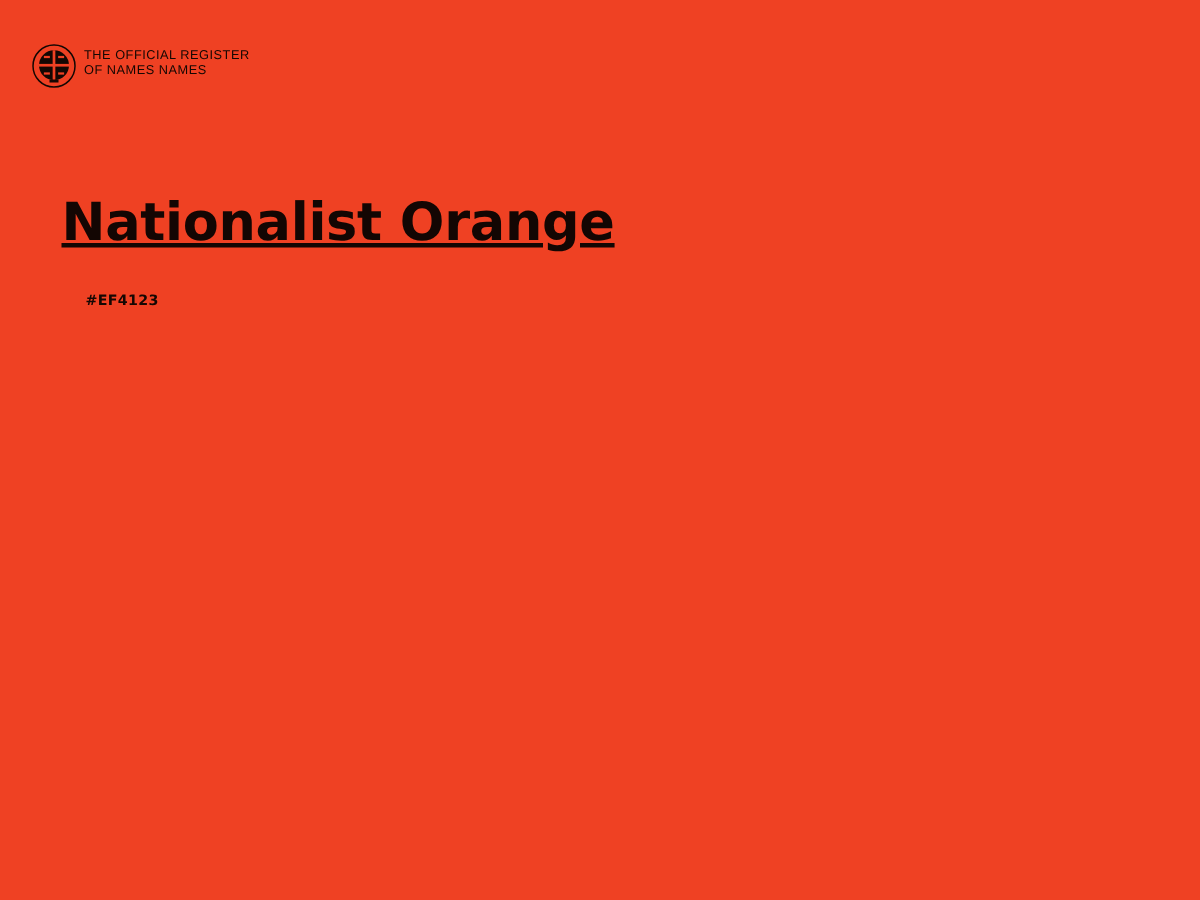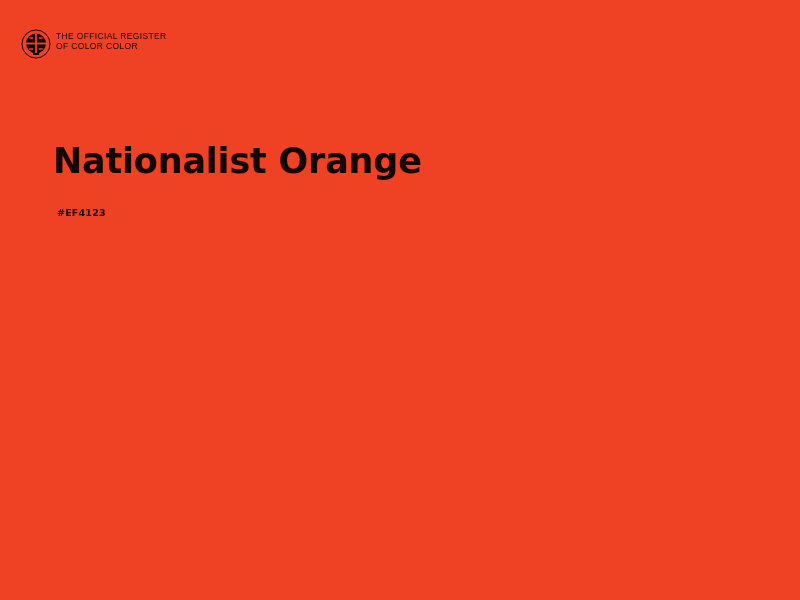--- a/index.html
+++ b/index.html
@@ -52,28 +52,29 @@
   }
 
   
   #swatch-info {
     position: absolute;
     left: 41px;
     top: 128px;
     width: 700px;
   }
   #color-name {
-    margin: 12px;
+    margin: 0;
     font-family: "DejaVu Sans", sans-serif;
     font-size: 35px;
     line-height: 42px;
     font-weight: 700;
     letter-spacing: -0.2px;
     color: #130603;
     white-space: nowrap;
+    text-decoration: underline;
   }
   #color-hex {
     margin: 16px;
     margin-top: 25px;
     font-family: "DejaVu Sans", sans-serif;
     font-size: 9.5px;
     line-height: 12px;
     font-weight: 700;
     letter-spacing: 0.2px;
     color: #150703;
@@ -101,21 +102,21 @@
         <rect x="35.5" y="16.5" width="8" height="3" fill="#EF4123"></rect>
         <rect x="16.5" y="38.5" width="8" height="3" fill="#EF4123"></rect>
         <rect x="35.5" y="38.5" width="8" height="3" fill="#EF4123"></rect>
 
         <rect x="24" y="48" width="12" height="4" fill="#140703"></rect>
       </svg>
     </span>
 
     <span id="brand-text">
       <span class="brand-line">THE OFFICIAL REGISTER</span>
-      <span class="brand-line">OF COLOR COLOR</span>
+      <span class="brand-line">OF NAMES NAMES</span>
     </span>
 
   </div>
 
   <div id="swatch-info">
     <h1 id="color-name">Nationalist Orange</h1>
     <p id="color-hex">#EF4123</p>
   </div>
 
 </div>

